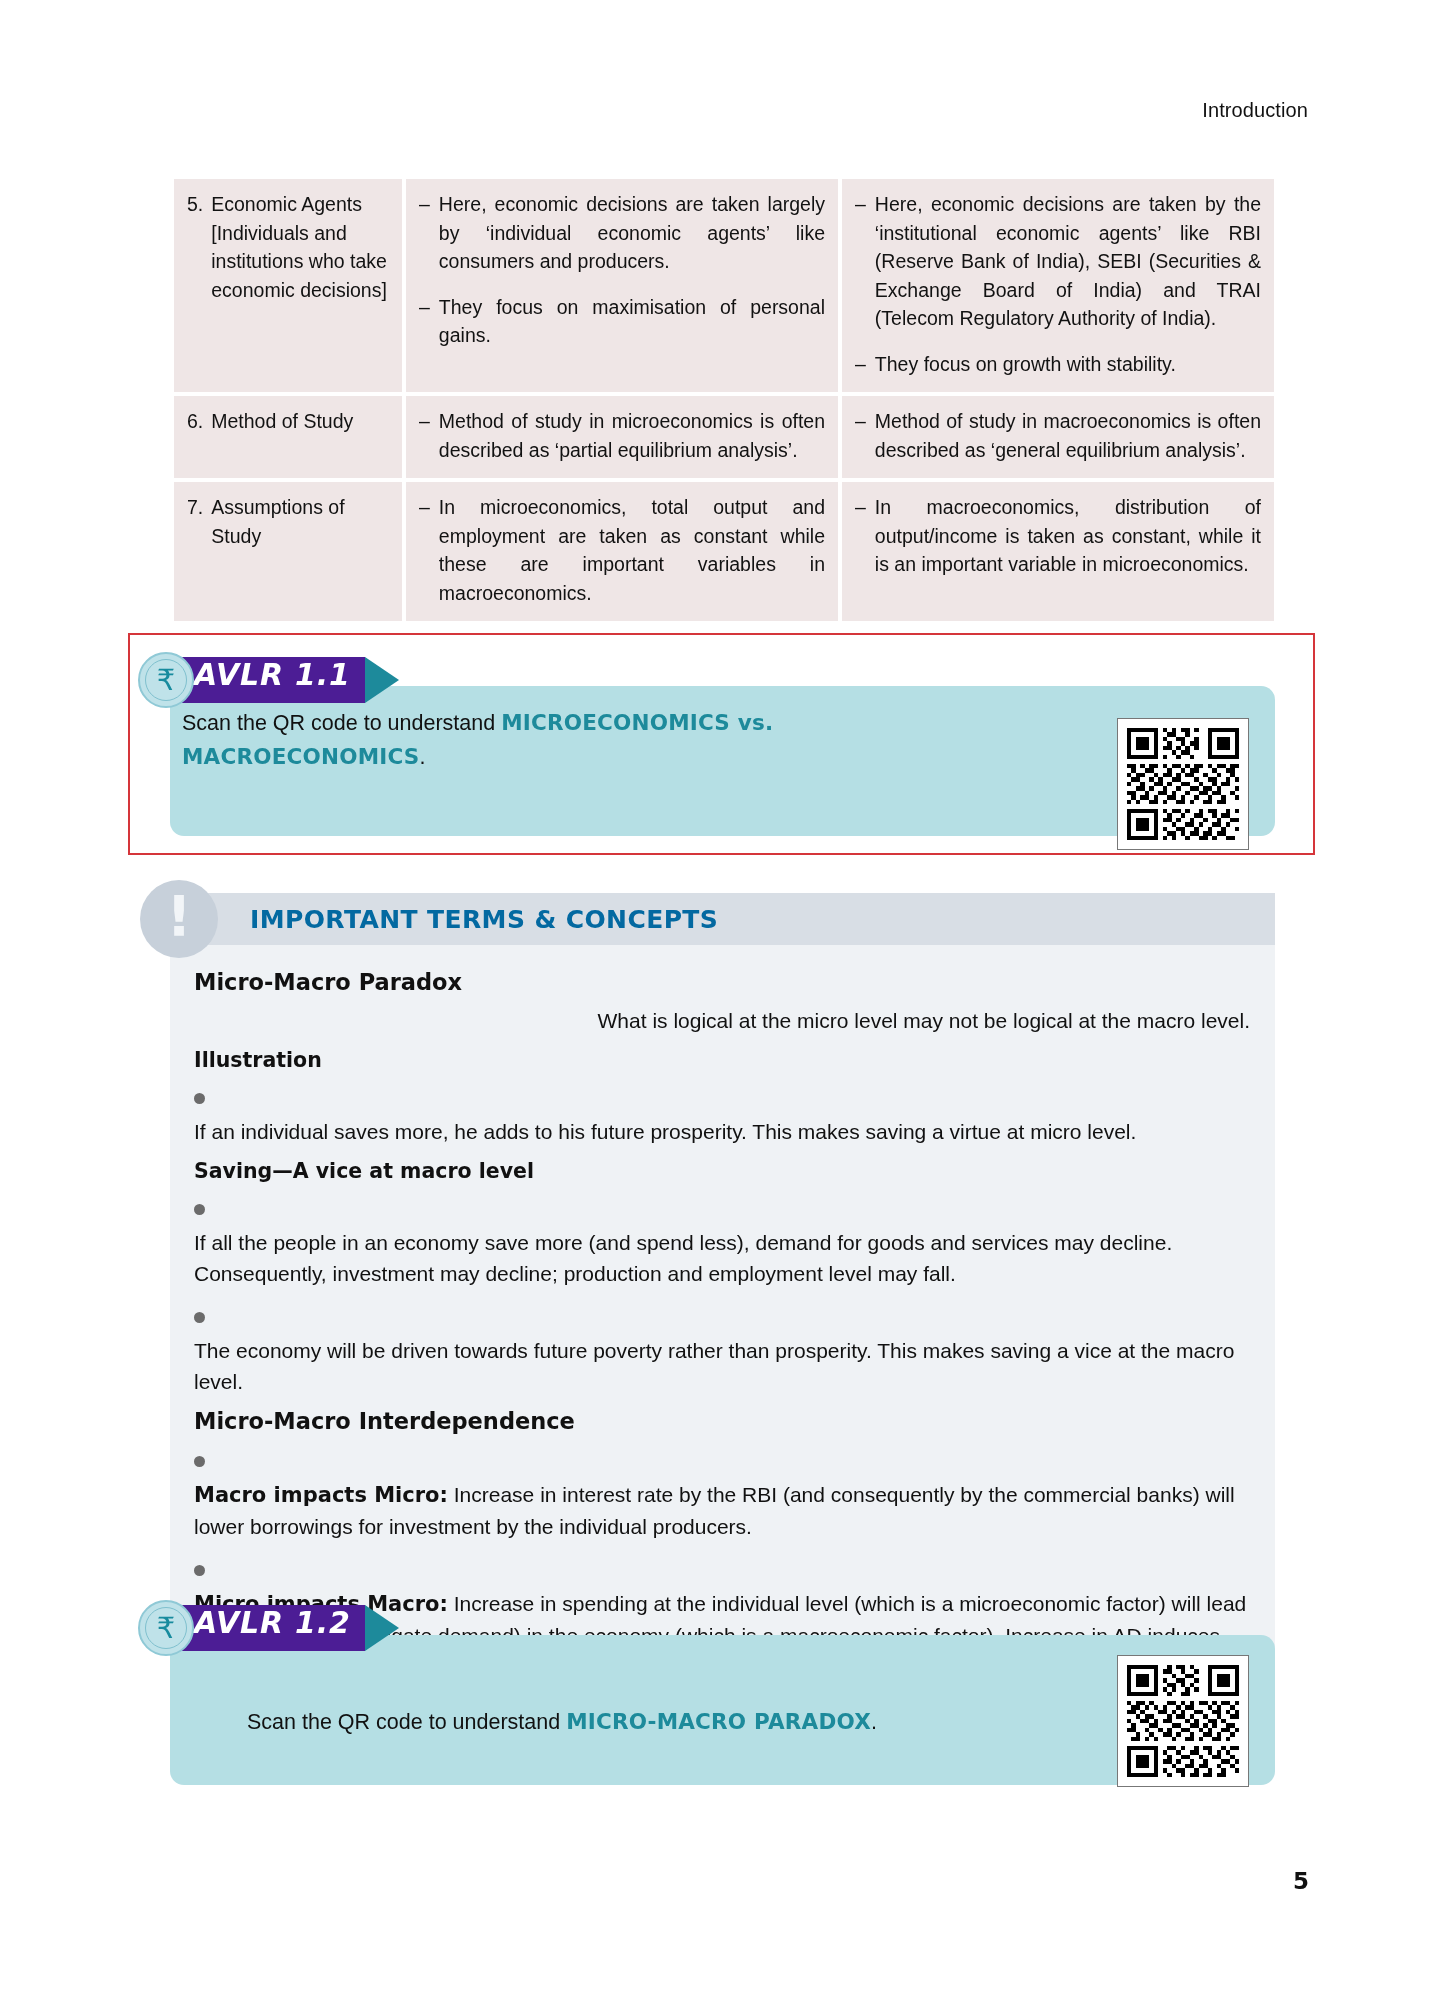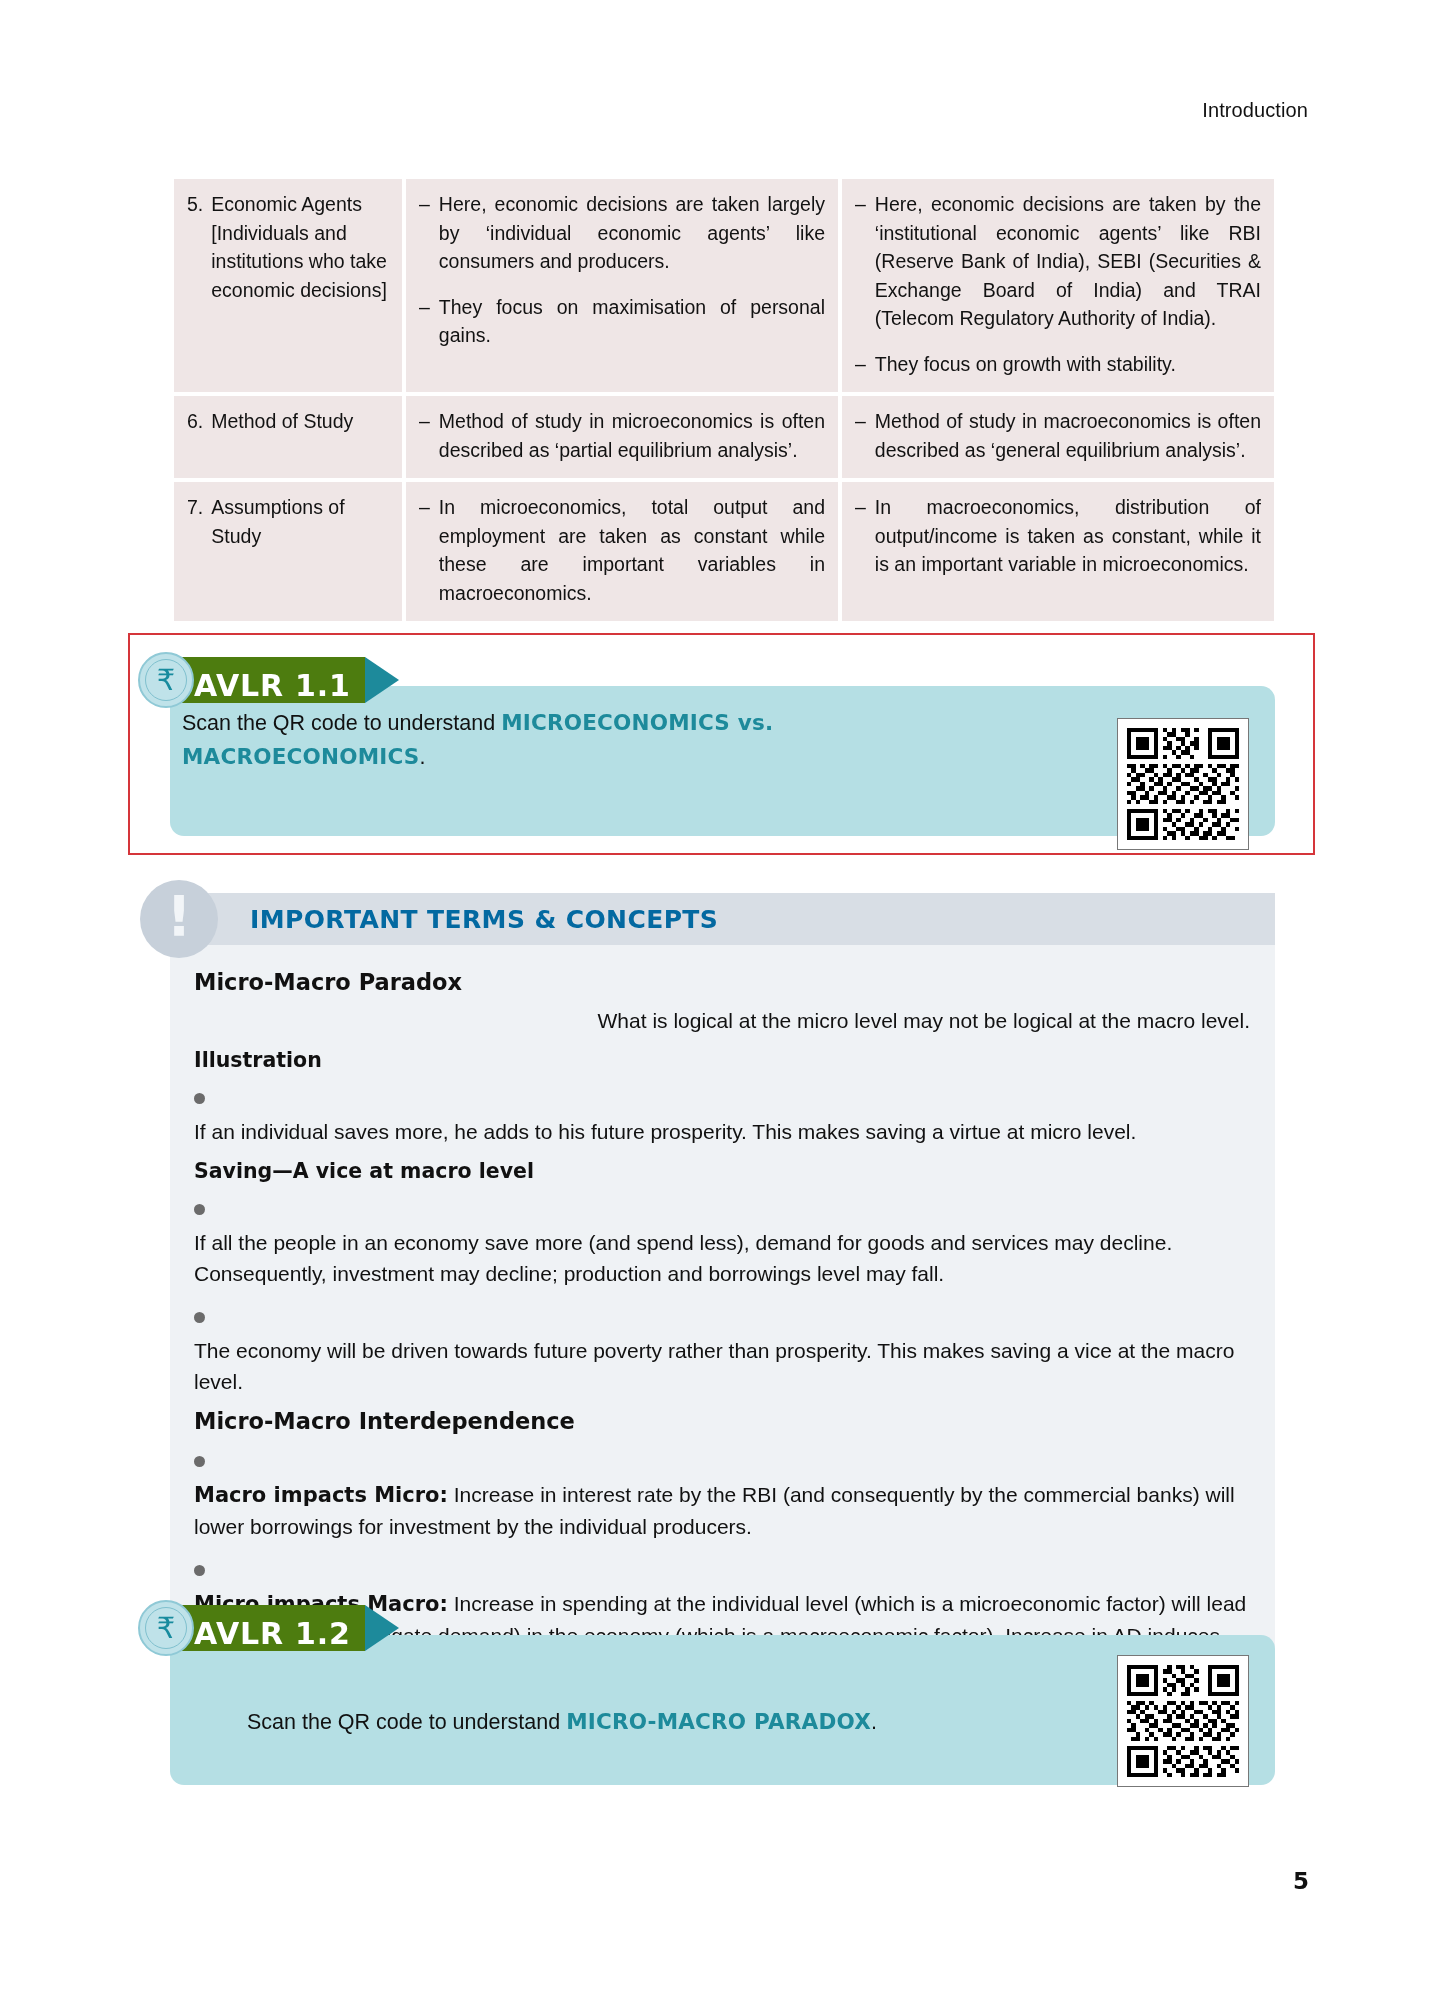--- a/index.html
+++ b/index.html
@@ -125,26 +125,27 @@
     font-size: 29px;
     color: #178B9E;
     line-height: 1;
     position: relative;
     z-index: 2;
     font-family: "DejaVu Sans", sans-serif;
   }
   .ribbon {
     position: relative;
     height: 46px;
-    background: #4d7c0f;
+    background: #4c1d95;
     display: flex;
-    align-items: flex-end;
+    align-items: flex-start;
     padding: 0 14px 0 26px;
     margin-left: -26px;
     z-index: 5;
+    font-style: italic;
   }
   .ribbon-label {
     color: #ffffff;
     font-size: 30px;
     font-weight: bold;
     letter-spacing: 0.8px;
     font-family: "DejaVu Sans", sans-serif;
     white-space: nowrap;
   }
   .ribbon-arrow {
@@ -565,21 +566,21 @@
       <div class="h-strong">Micro-Macro Paradox</div>
       <p class="p-plain">What is logical at the micro level may not be logical at the macro level.</p>
       <div class="h-sub">Illustration</div>
       <div class="b-item">
         <span class="b-dot"></span>
         <span class="b-text">If an individual saves more, he adds to his future prosperity. This makes saving a virtue at micro level.</span>
       </div>
       <div class="h-sub">Saving—A vice at macro level</div>
       <div class="b-item">
         <span class="b-dot"></span>
-        <span class="b-text">If all the people in an economy save more (and spend less), demand for goods and services may decline. Consequently, investment may decline; production and borrowings level may fall.</span>
+        <span class="b-text">If all the people in an economy save more (and spend less), demand for goods and services may decline. Consequently, investment may decline; production and employment level may fall.</span>
       </div>
       <div class="b-item">
         <span class="b-dot"></span>
         <span class="b-text">The economy will be driven towards future poverty rather than prosperity. This makes saving a vice at the macro level.</span>
       </div>
       <div class="h-strong">Micro-Macro Interdependence</div>
       <div class="b-item">
         <span class="b-dot"></span>
         <span class="b-text"><span class="b-lead">Macro impacts Micro:</span><span> Increase in interest rate by the RBI (and consequently by the commercial banks) will lower borrowings for investment by the individual producers.</span></span>
       </div>

